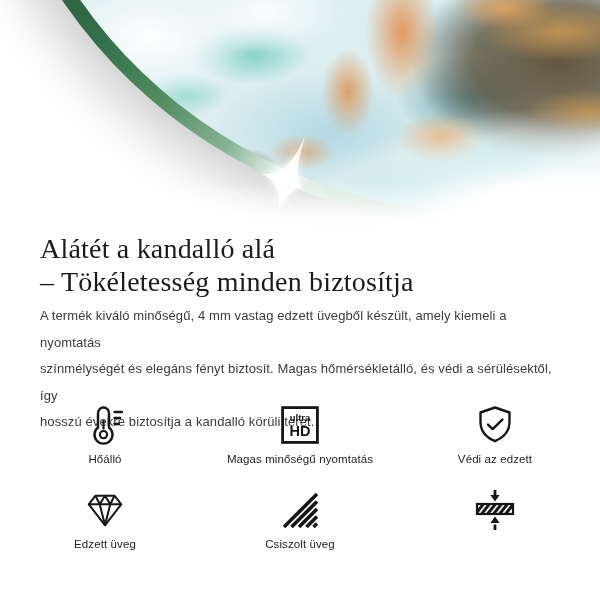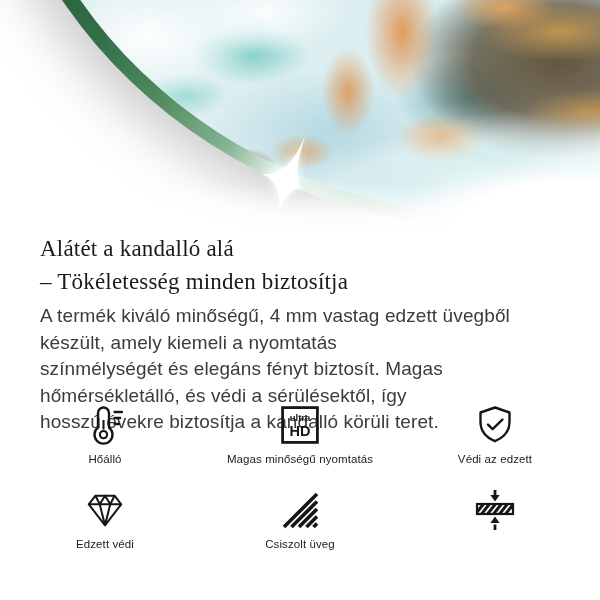--- a/index.html
+++ b/index.html
@@ -69,26 +69,26 @@
     background:radial-gradient(280px 120px at 565px 228px, #ffffff 38%, rgba(255,255,255,0) 100%);
   }
   .fade-bottom{
     position:absolute;left:0;top:183px;width:600px;height:53px;pointer-events:none;
     background:linear-gradient(to bottom, rgba(255,255,255,0) 0%, rgba(255,255,255,.82) 62%, #ffffff 100%);
   }
   
   .page-title{
     position:absolute;left:40px;top:232px;width:530px;margin:0;
     font-family:"Liberation Serif",serif;
-    font-weight:500;font-size:23px;line-height:33px;color:#1b1b1b;
+    font-weight:500;font-size:28px;line-height:33px;color:#1b1b1b;
     letter-spacing:.2px;
   }
   .description{
     position:absolute;left:40px;top:303px;width:512px;margin:0;
-    font-size:19px;line-height:26.5px;color:#3b3b3b;letter-spacing:.1px;
+    font-size:13px;line-height:26.5px;color:#3b3b3b;letter-spacing:.1px;
   }
   .description span{display:block;}
   
   .features{position:absolute;left:30px;top:401px;width:540px;}
   .feature-row{display:flex;justify-content:space-between;margin-bottom:21px;}
   .feature{width:150px;text-align:center;}
   .icon-box{height:47px;display:flex;align-items:center;justify-content:center;}
   .feature-label{margin-top:5px;font-size:11.5px;color:#222222;letter-spacing:.1px;}
   svg text{font-family:"Liberation Sans",sans-serif;}
 </style>
@@ -163,21 +163,21 @@
 
     <div class="feature">
       <div class="icon-box">
         <svg width="42" height="42" viewBox="0 0 44 44">
           <path d="M12 7 H32 L39 16 L22 38 L5 16 Z" fill="none" stroke="#161616" stroke-width="2.1" stroke-linejoin="round"></path>
           <path d="M5 16 H39" fill="none" stroke="#161616" stroke-width="2.1"></path>
           <path d="M12 7 L16.5 16 L22 7 L27.5 16 L32 7" fill="none" stroke="#161616" stroke-width="2.1" stroke-linejoin="round"></path>
           <path d="M16.5 16 L22 38 M27.5 16 L22 38" fill="none" stroke="#161616" stroke-width="2.1" stroke-linejoin="round"></path>
         </svg>
       </div>
-      <div class="feature-label">Edzett védi</div>
+      <div class="feature-label">Edzett üveg</div>
     </div>
 
     <div class="feature">
       <div class="icon-box">
         <svg width="40" height="40" viewBox="0 0 40 40">
           <line x1="4" y1="37" x2="37" y2="4" stroke="#161616" stroke-width="3.6"></line>
           <line x1="11.5" y1="37" x2="37" y2="11.5" stroke="#161616" stroke-width="3.6"></line>
           <line x1="19" y1="37" x2="37" y2="19" stroke="#161616" stroke-width="3.6"></line>
           <line x1="26.5" y1="37" x2="37" y2="26.5" stroke="#161616" stroke-width="3.6"></line>
           <line x1="33.5" y1="37" x2="37" y2="33.5" stroke="#161616" stroke-width="3.6"></line>

